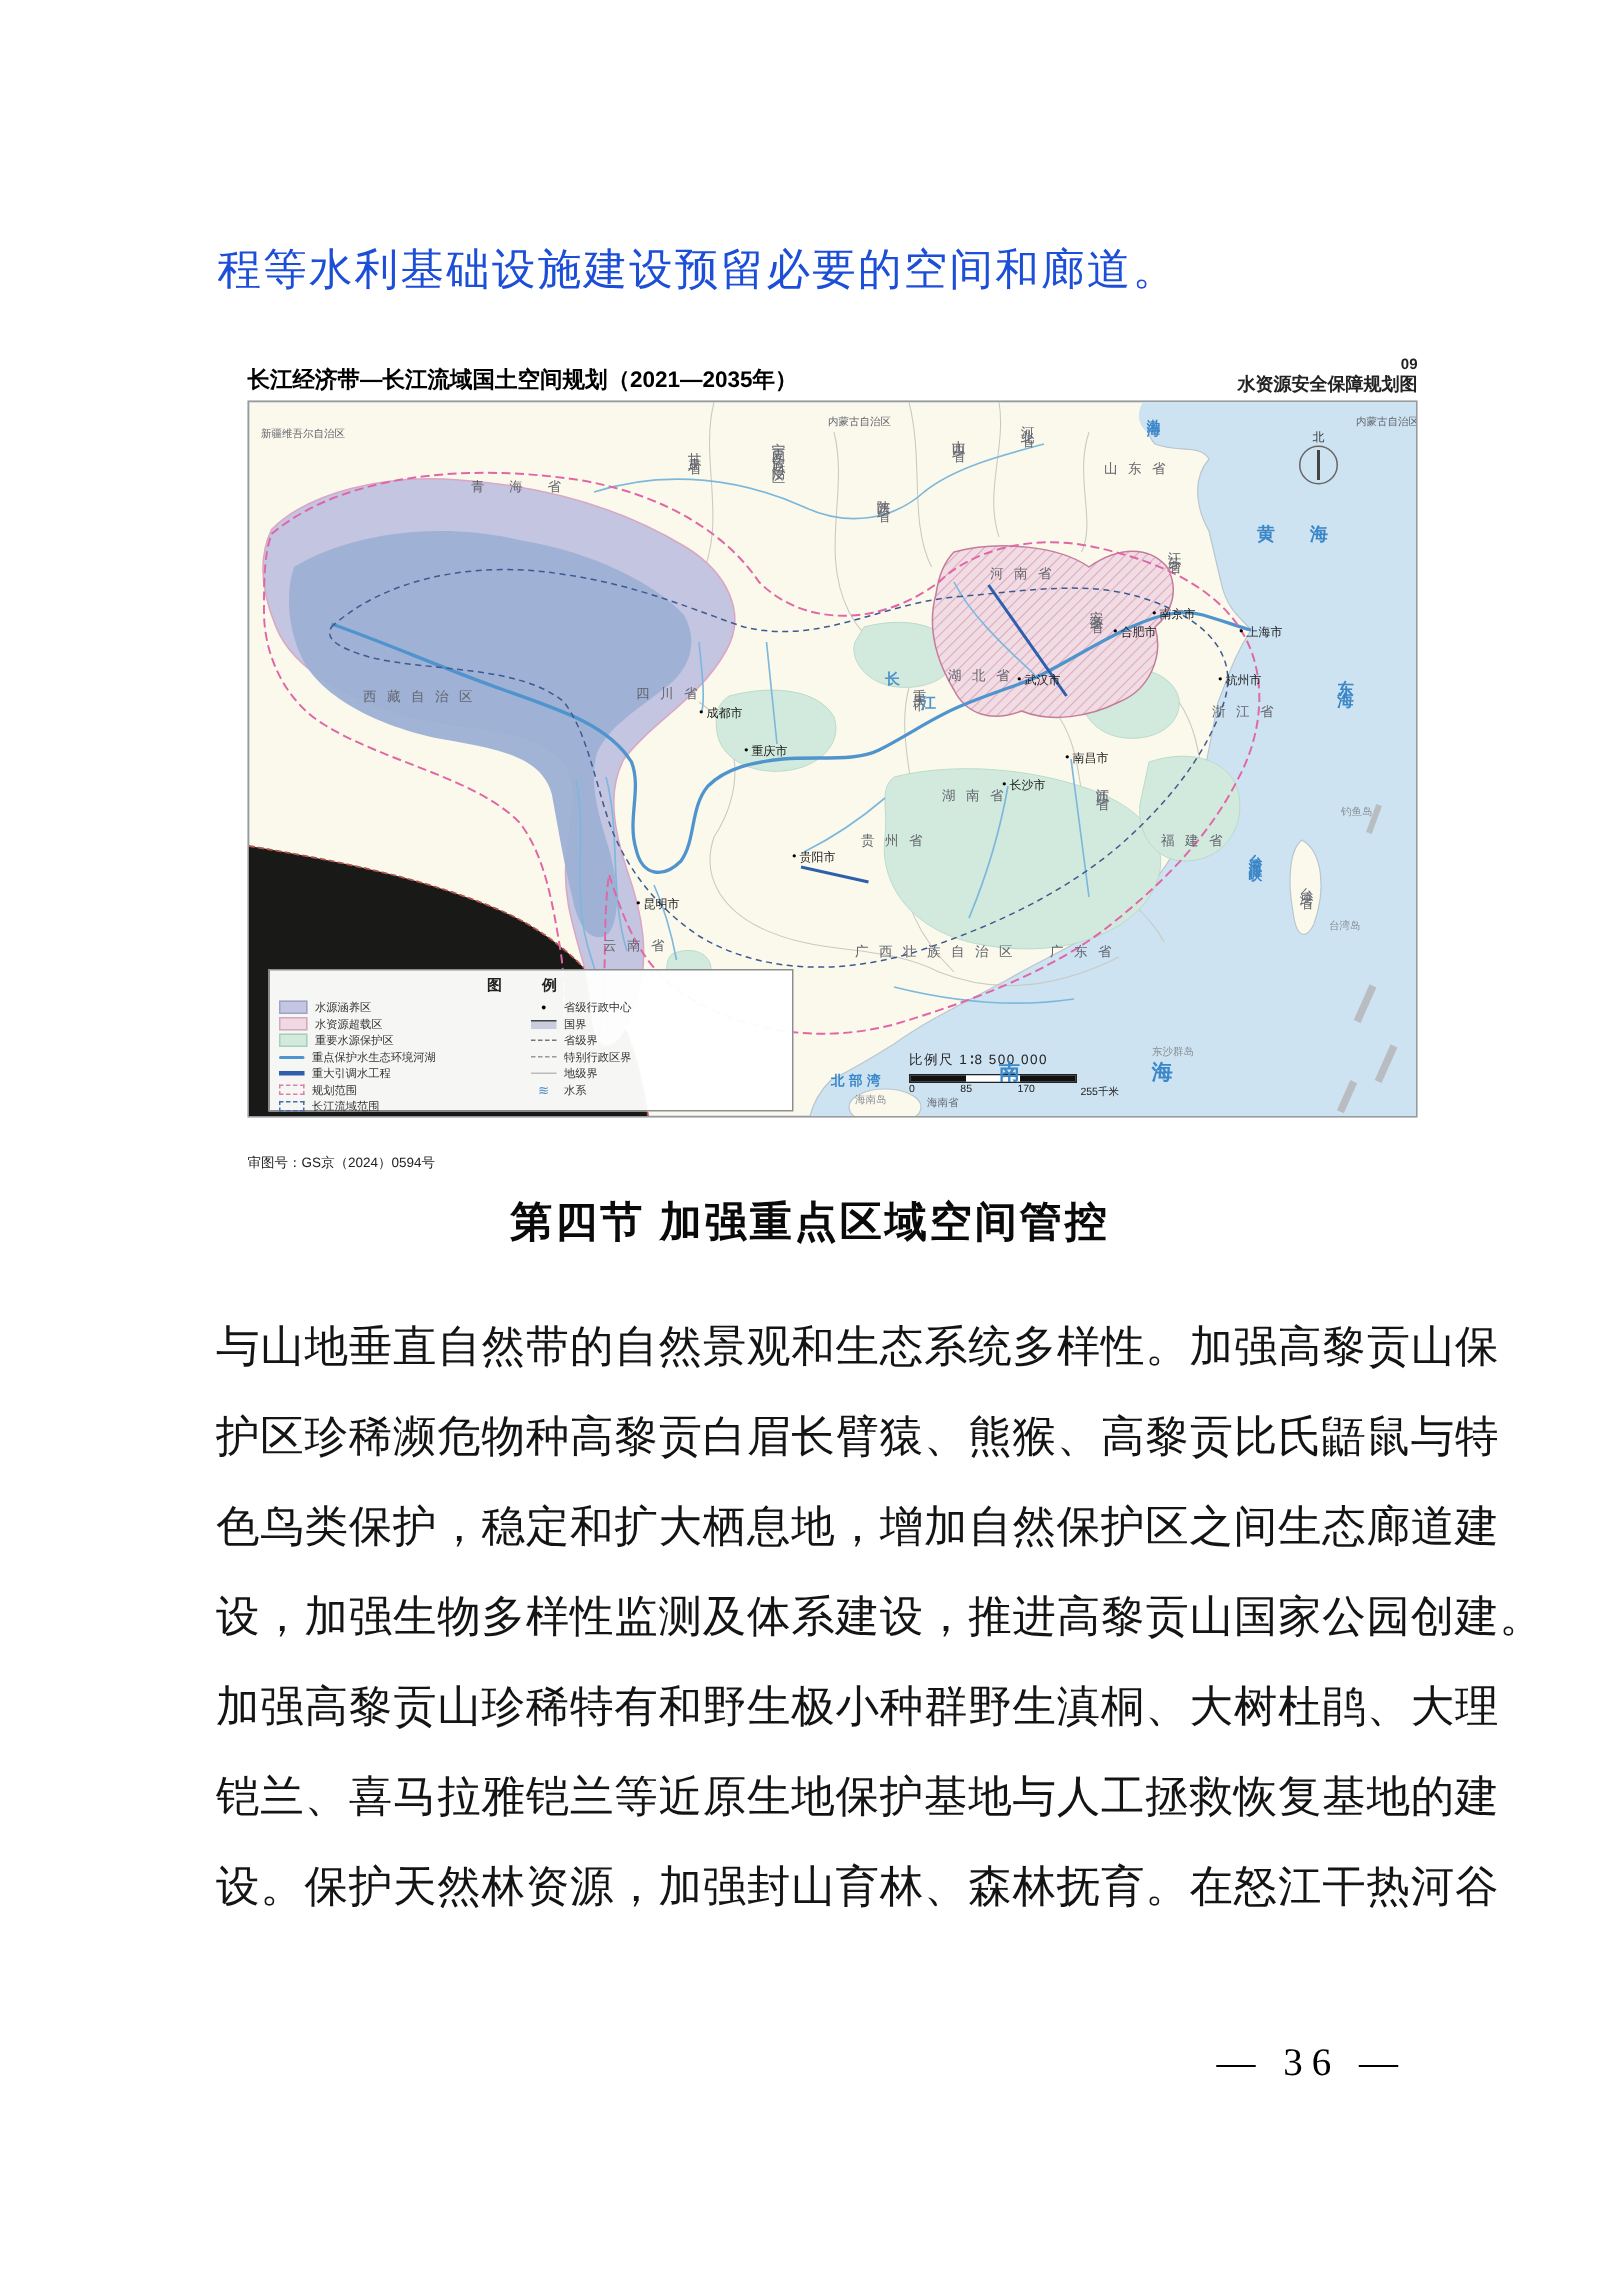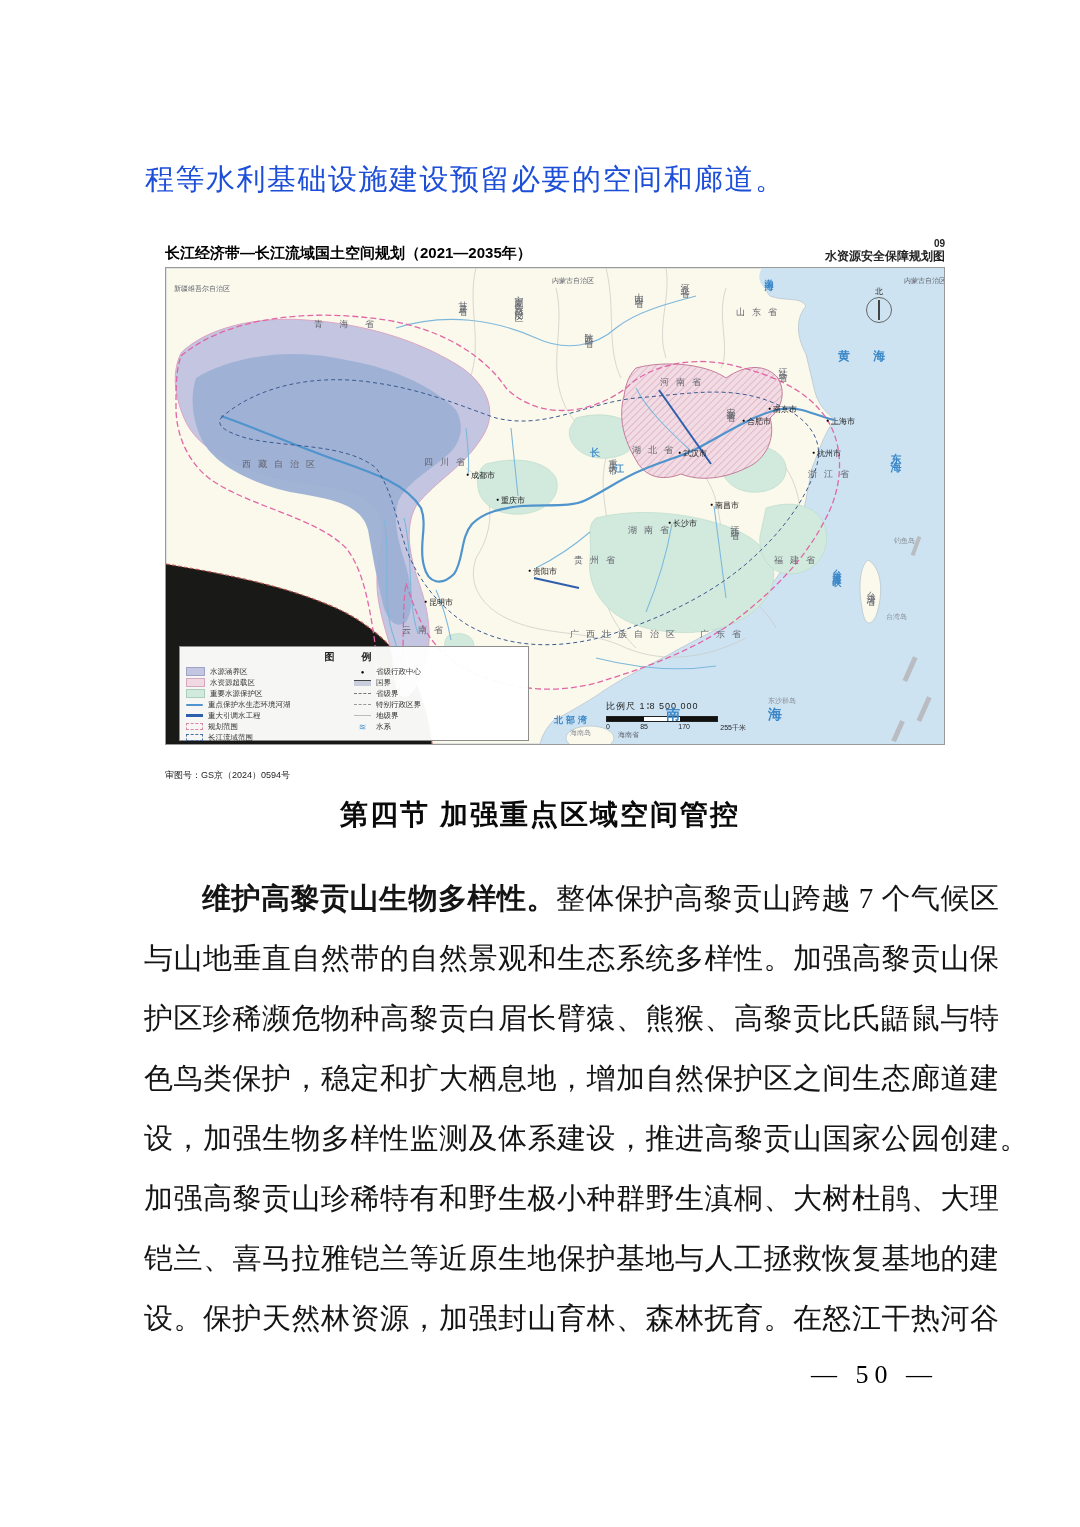--- a/index.html
+++ b/index.html
@@ -328,27 +328,24 @@
       <span class="map-label isl" style="left: 728px; top: 268px;">钓鱼岛</span>
       <span class="map-label isl" style="left: 602px; top: 428px;">东沙群岛</span>
     </div>
 
   <div class="approval">审图号：GS京（2024）0594号</div>
 </div>
 
 <div class="sec-head">第四节  加强重点区域空间管控</div>
 
 <div class="bodytxt">
-  <div class="bodyline first">
-    <span class="lead">维护高黎贡山生物多样性。</span><span>整体保护高黎贡山跨越 7 个气候区</span>
-  </div>
   <div id="body-lines">
       <div class="bodyline">与山地垂直自然带的自然景观和生态系统多样性。加强高黎贡山保</div>
       <div class="bodyline">护区珍稀濒危物种高黎贡白眉长臂猿、熊猴、高黎贡比氏鼯鼠与特</div>
       <div class="bodyline">色鸟类保护，稳定和扩大栖息地，增加自然保护区之间生态廊道建</div>
       <div class="bodyline">设，加强生物多样性监测及体系建设，推进高黎贡山国家公园创建。</div>
       <div class="bodyline">加强高黎贡山珍稀特有和野生极小种群野生滇桐、大树杜鹃、大理</div>
       <div class="bodyline">铠兰、喜马拉雅铠兰等近原生地保护基地与人工拯救恢复基地的建</div>
       <div class="bodyline">设。保护天然林资源，加强封山育林、森林抚育。在怒江干热河谷</div>
     </div>
 </div>
 
-<div class="footer">— 50 —</div>
+<div class="footer">— 36 —</div>
 
 </body></html>

